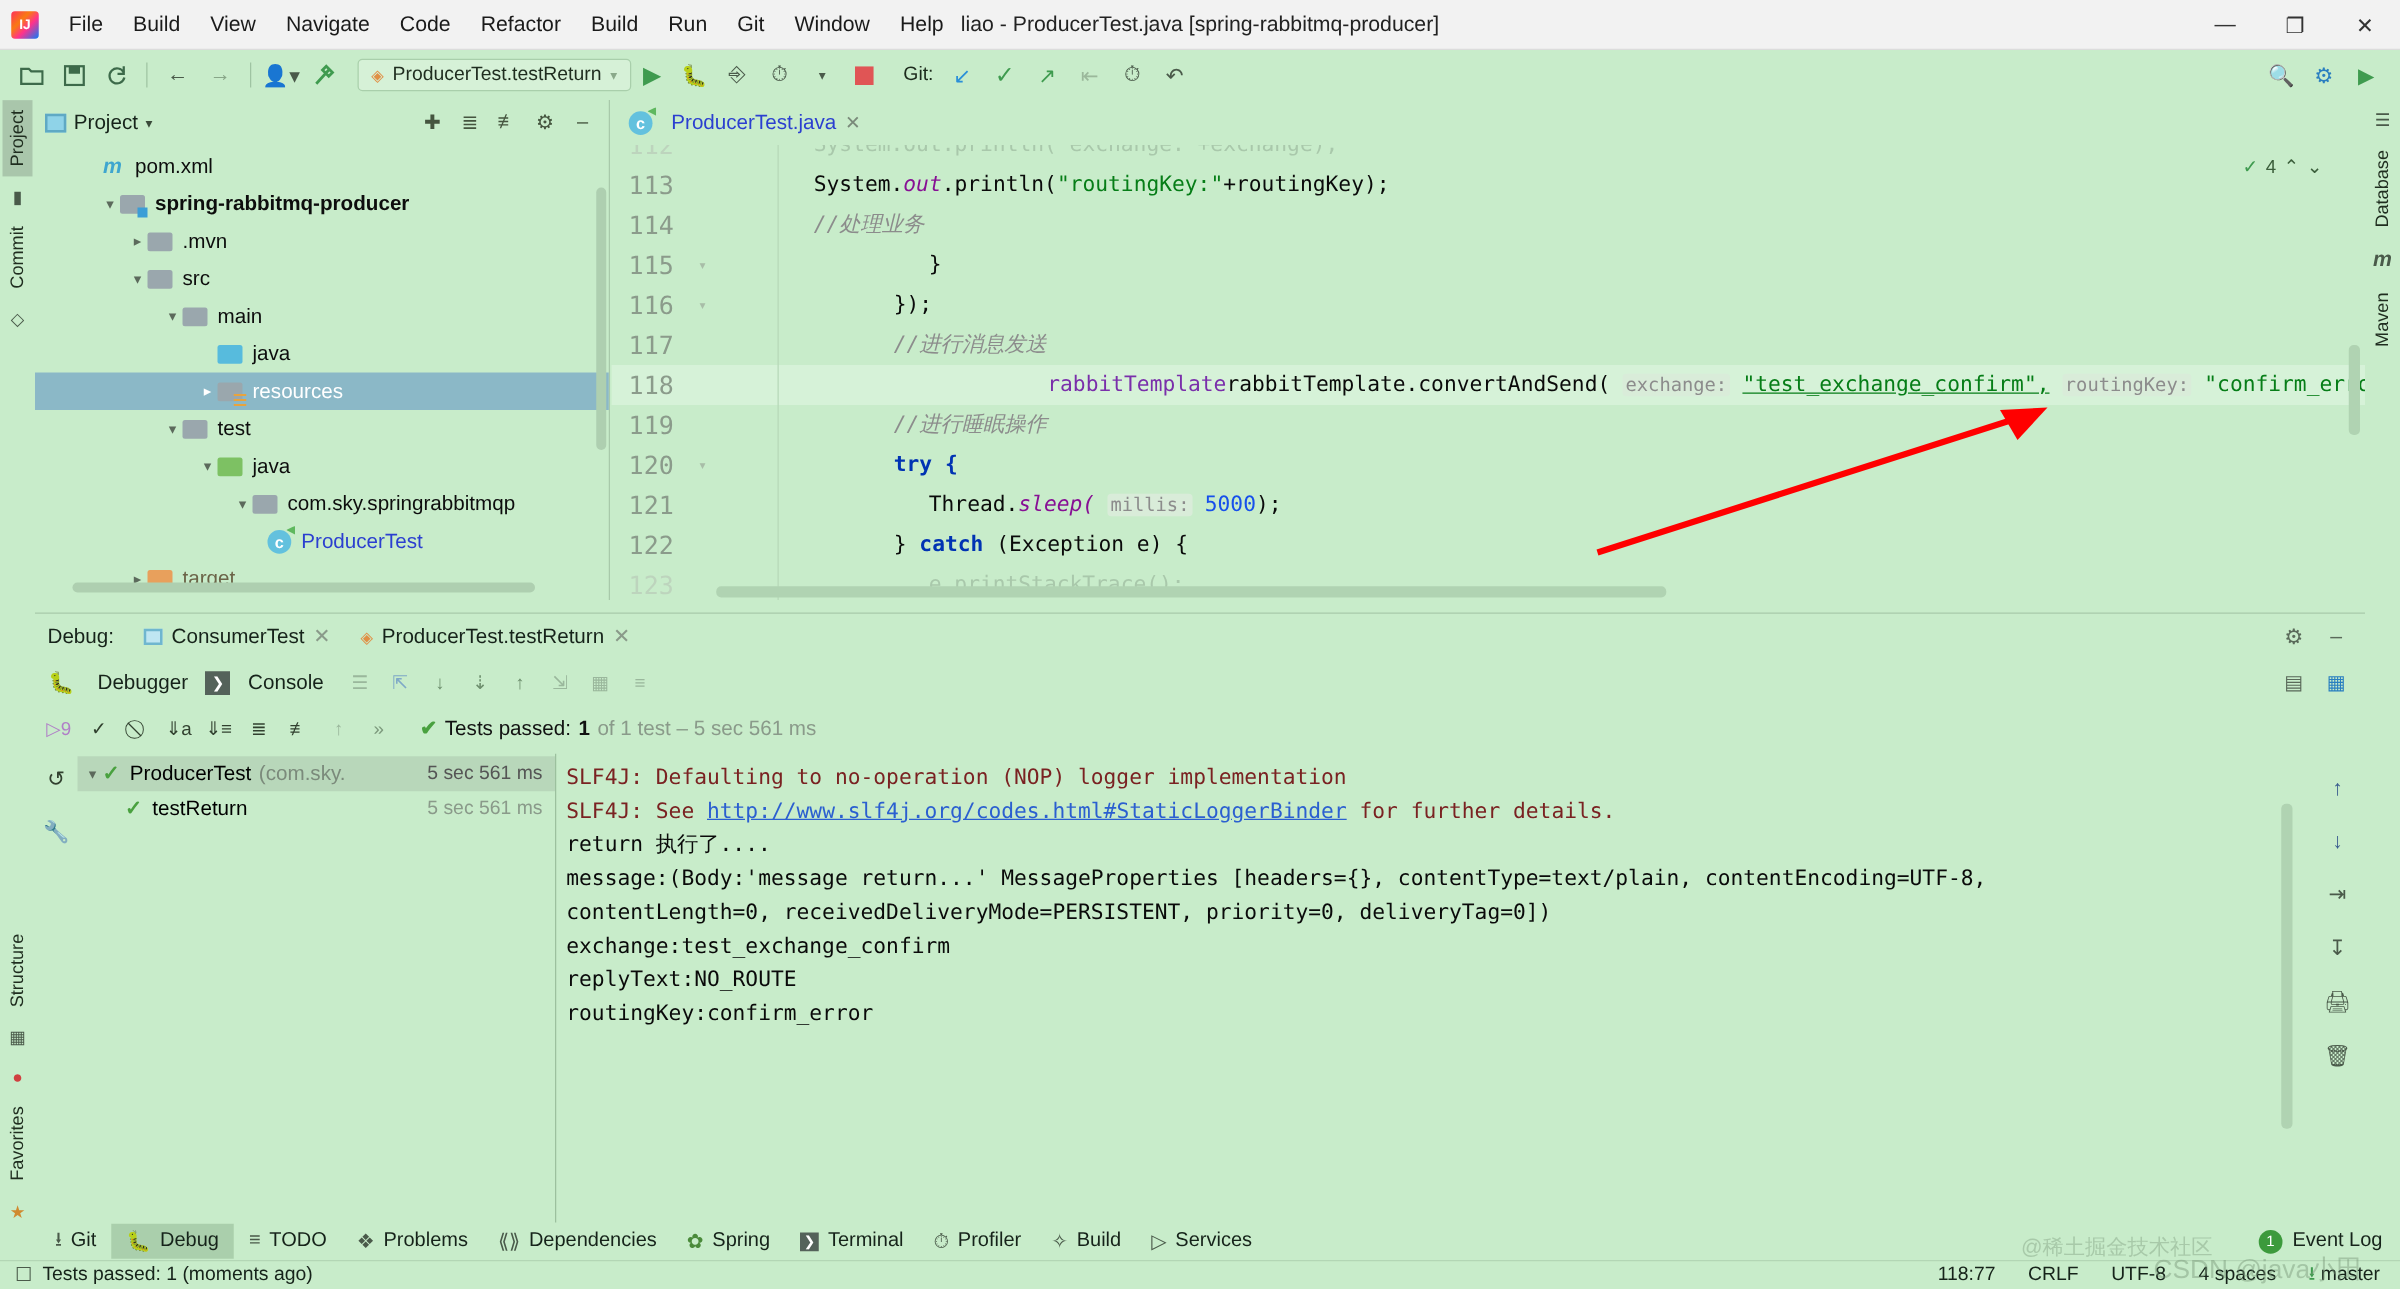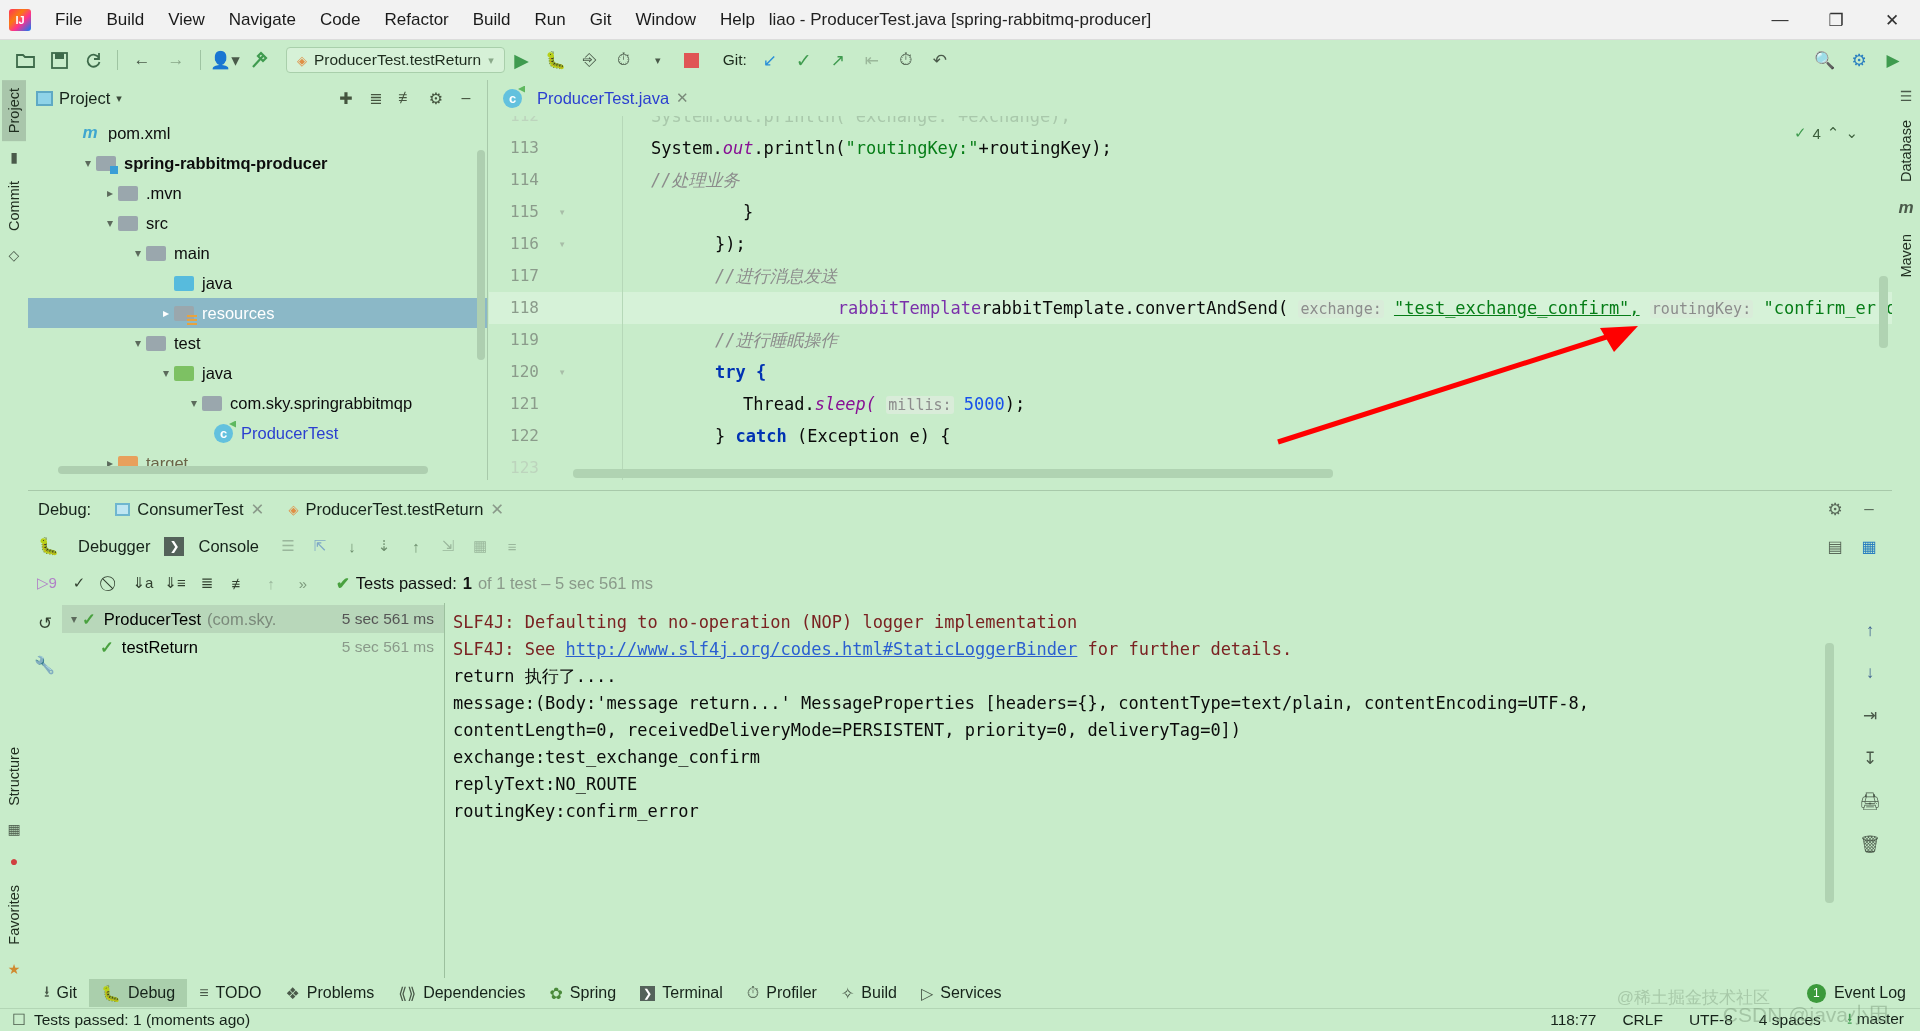--- a/index.html
+++ b/index.html
@@ -114,21 +114,21 @@
   .tabbar { height: 36px; display: flex; align-items: center; padding-left: 6px; }
   .etab { display: flex; align-items: center; gap: 7px; height: 34px; padding: 0 8px; }
   .etab-name { font-size: 16.5px; color: #2b3fd0; }
   .etab-close { color: #7a8a7a; font-size: 15px; }
   .code-wrap { position: relative; height: 364px; overflow: hidden; }
   .code { position: relative; font-family: "DejaVu Sans Mono", monospace;
     font-size: 17px; line-height: 32px; color: #0a0a0a; }
   .cline { height: 32px; display: flex; align-items: center; white-space: pre; }
   .cline.current { background: #d6f2d8; }
   .gutter { width: 62px; text-align: right; padding-right: 12px;
-    color: #8b9b8b; font-size: 16px; flex: 0 0 62px; }
+    color: #8b9b8b; font-size: 20px; flex: 0 0 62px; }
   .fold { width: 22px; flex: 0 0 22px; text-align: center; color: #a8bda8; font-size: 12px; }
   .cbar { width: 50px; flex: 0 0 50px; border-right: 1px solid #b6d8b8; height: 32px; }
   .ctext { padding-left: 28px; }
   .k { color: #0033b3; font-weight: bold; }
   .s { color: #067d17; }
   .n { color: #1750eb; }
   .cm { color: #8c8c8c; font-style: italic; }
   .fl { color: #7a2faa; }
   .fld { color: #871094; font-style: italic; }
   .hint { color: #8c8c8c; background: #d9ecd9; border-radius: 3px; padding: 0 2px; font-size: 15px; }
@@ -501,20 +501,21 @@
           <span class="gutter">122</span>
           <span class="fold"></span>
           <span class="cbar"></span>
           <span class="ctext" style="padding-left:92px"><span>} </span><span class="k">catch</span><span> (Exception e) {</span></span>
         </div>
 
         <div class="cline">
           <span class="gutter" style="color:#bdd4bd">123</span>
           <span class="fold"></span>
           <span class="cbar"></span>
+          <span class="ctext" style="padding-left:120px;color:#a9c8ab">e.printStackTrace();</span>
         </div>
       </div>
       <div class="editor-scroll-h"></div>
       <div class="editor-scroll-v"></div>
     </div>
   </div>
 
   <svg class="arrow-svg" width="400" height="130" viewBox="0 0 400 130">
     <line x1="8" y1="122" x2="352" y2="12" stroke="#ff0000" stroke-width="5"></line>
     <polygon points="368,6 330,8 344,32" fill="#ff0000"></polygon>

